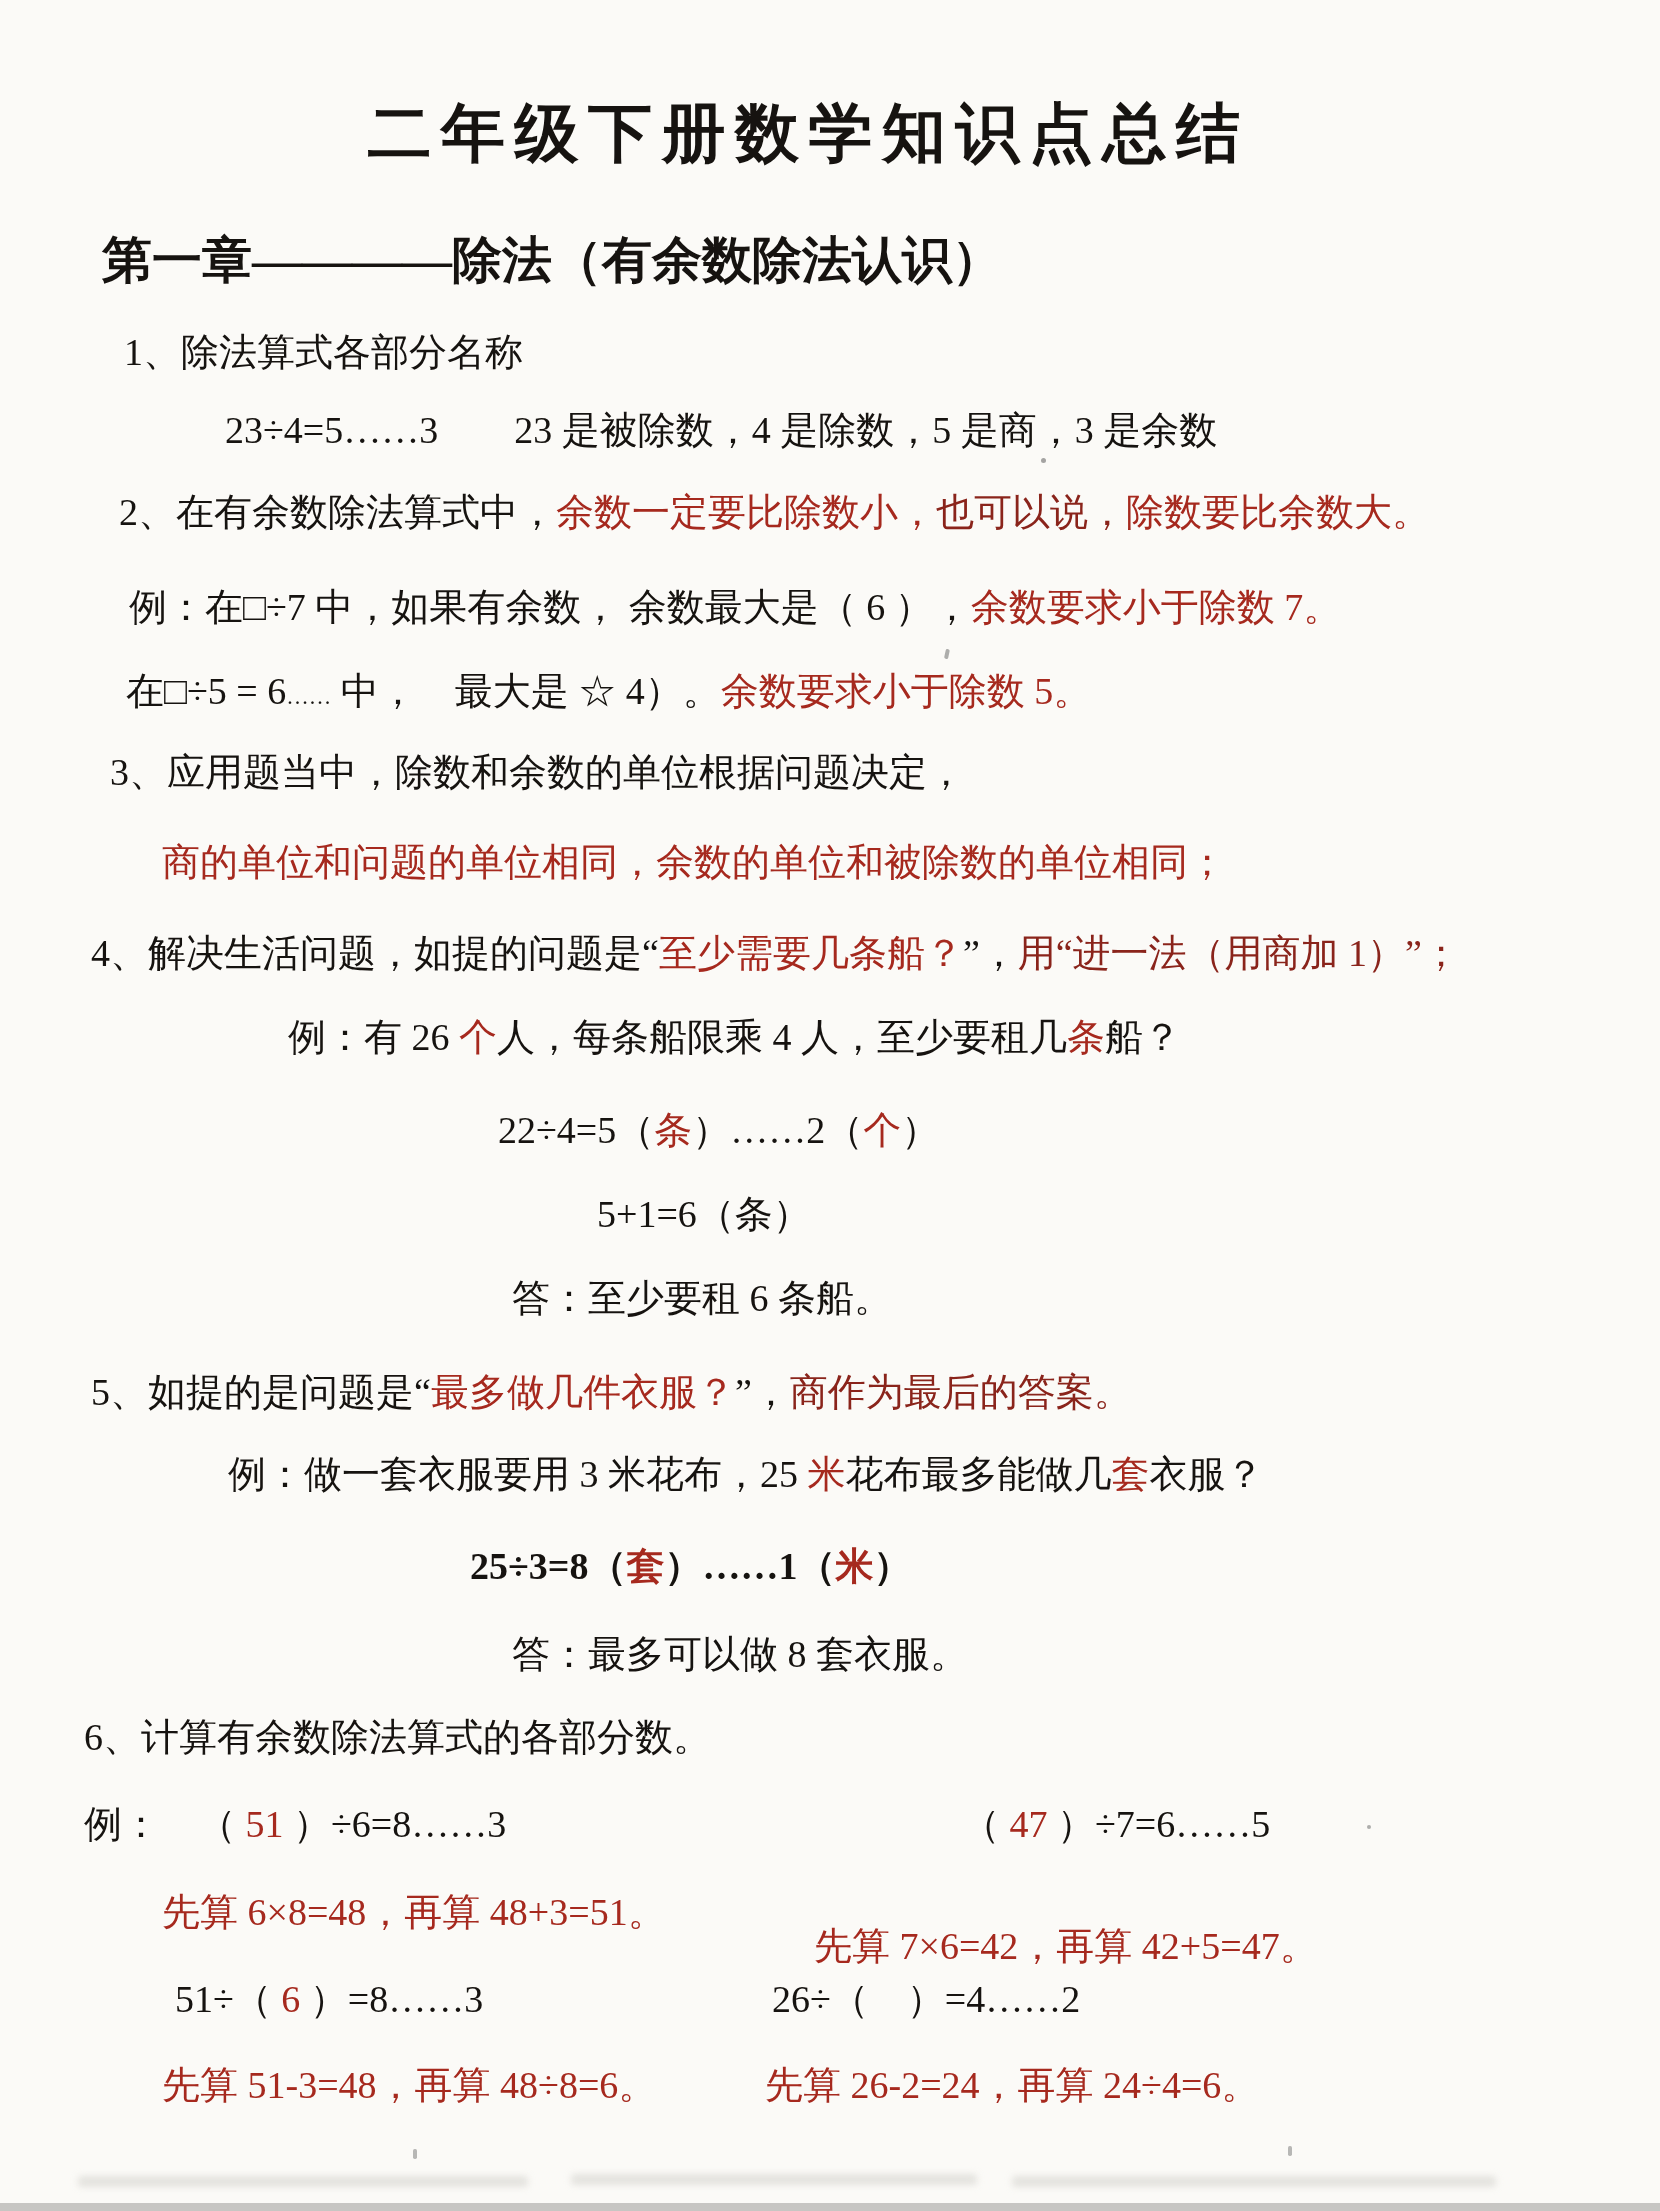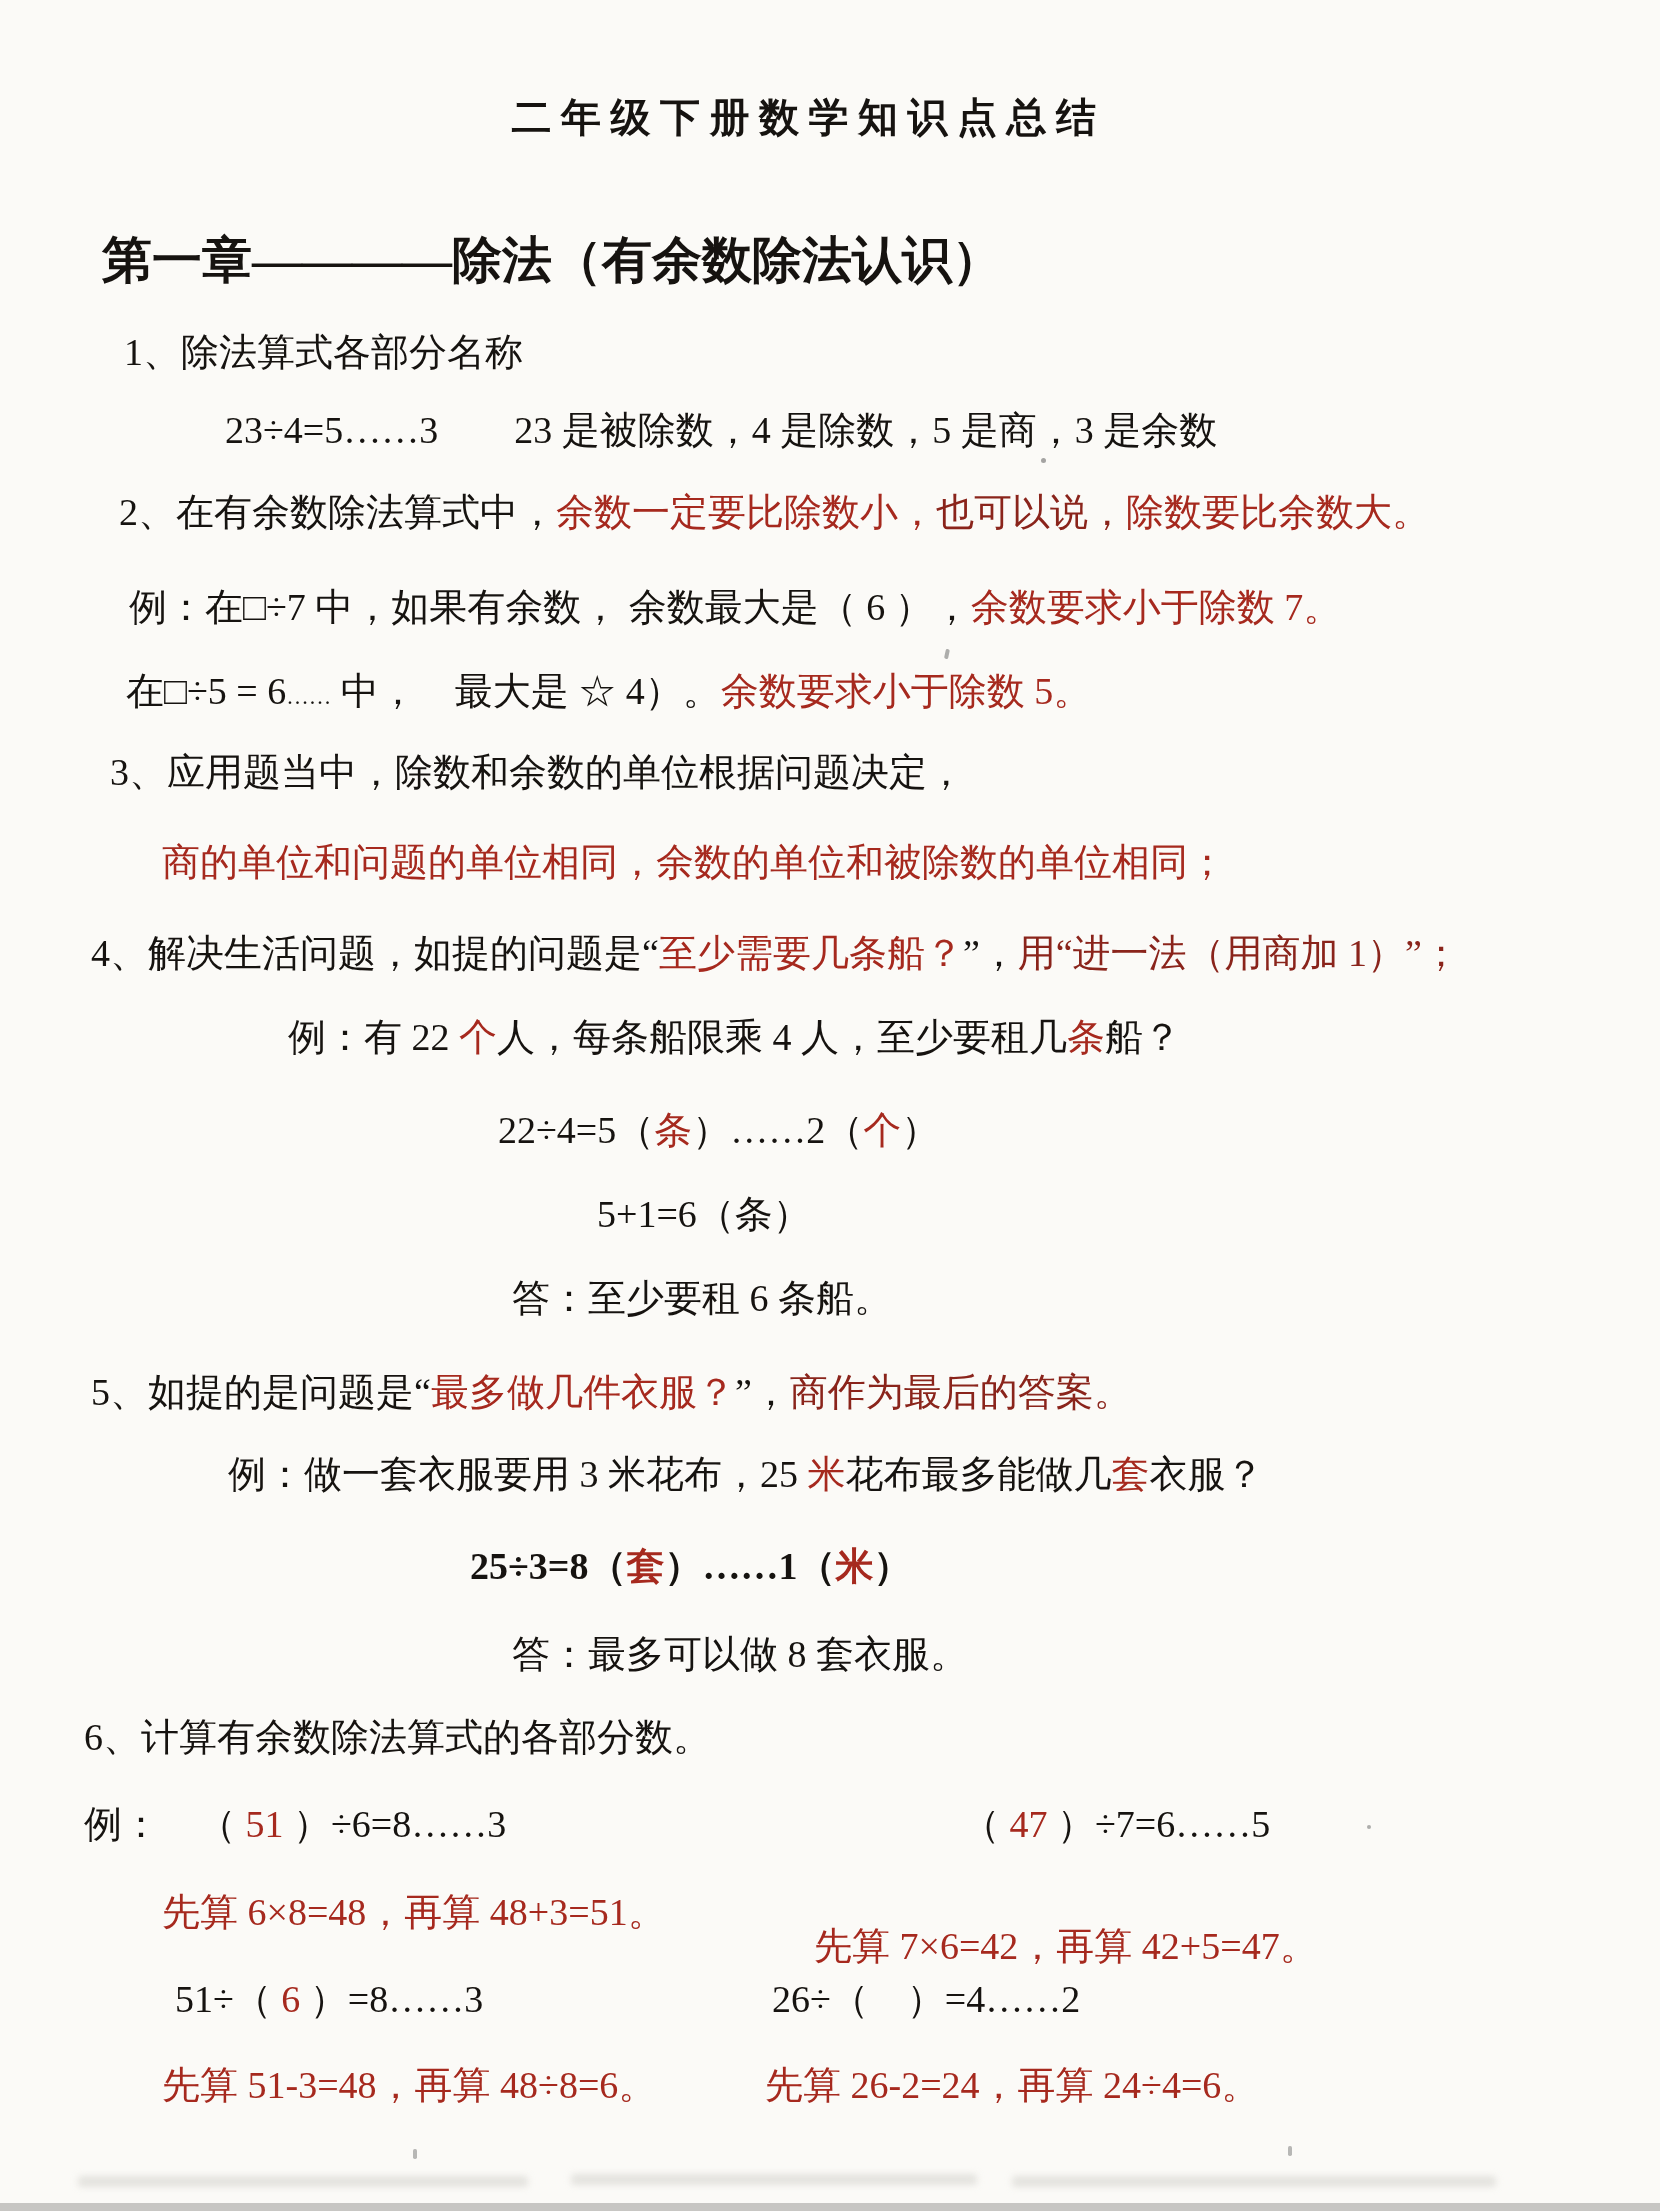--- a/index.html
+++ b/index.html
@@ -18,21 +18,21 @@
     overflow:hidden;
     font-family:"Liberation Serif","DejaVu Serif",serif;
     color:var(--ink);
   }
   .title{
     position:absolute;
     top:90px;
     left:0;
     width:1617px;
     text-align:center;
-    font-size:40px;
+    font-size:64px;
     font-weight:bold;
     letter-spacing:9.5px;
     white-space:nowrap;
   }
   .chapter{
     position:absolute;
     top:227px;
     left:102px;
     font-size:50px;
     font-weight:bold;
@@ -81,21 +81,21 @@
 
   <div id="lines">
       <div class="line" style="left: 124px; top: 331px;"><span class="run c-k">1、除法算式各部分名称</span></div>
       <div class="line" style="left: 225px; top: 409px;"><span class="run c-k">23÷4=5……3</span><span class="run c-k">　　</span><span class="run c-k">23 是被除数，4 是除数，5 是商，3 是余数</span></div>
       <div class="line" style="left: 119px; top: 491px;"><span class="run c-k">2、在有余数除法算式中，</span><span class="run c-r">余数一定要比除数小，</span><span class="run c-r2">也可以说，</span><span class="run c-r">除数要比余数大。</span></div>
       <div class="line" style="left: 129px; top: 586px;"><span class="run c-k">例：在□÷7 中，如果有余数， </span><span class="run c-k">余数最大是（ 6 ），</span><span class="run c-r">余数要求小于除数 7。</span></div>
       <div class="line" style="left: 126px; top: 670px;"><span class="run c-k">在□÷5 = 6</span><span class="run c-k" style="font-size: 22.5px;">……</span><span class="run c-k"> 中，</span><span class="run c-k">　</span><span class="run c-k">最大是 ☆ 4）。</span><span class="run c-r">余数要求小于除数 5。</span></div>
       <div class="line" style="left: 110px; top: 751px;"><span class="run c-k">3、应用题当中，除数和余数的单位根据问题决定，</span></div>
       <div class="line" style="left: 162px; top: 841px;"><span class="run c-r">商的单位和问题的单位相同，</span><span class="run c-r">余数的单位和被除数的单位相同；</span></div>
       <div class="line" style="left: 91px; top: 932px;"><span class="run c-k">4、解决生活问题，如提的问题是“</span><span class="run c-r">至少需要几条船？</span><span class="run c-k">”，</span><span class="run c-r2">用“进一法（用商加 1）”；</span></div>
-      <div class="line" style="left: 288px; top: 1016px;"><span class="run c-k">例：有 22 </span><span class="run c-r">个</span><span class="run c-k">人，每条船限乘 4 人，至少要租几</span><span class="run c-r">条</span><span class="run c-k">船？</span></div>
+      <div class="line" style="left: 288px; top: 1016px;"><span class="run c-k">例：有 26 </span><span class="run c-r">个</span><span class="run c-k">人，每条船限乘 4 人，至少要租几</span><span class="run c-r">条</span><span class="run c-k">船？</span></div>
       <div class="line" style="left: 498px; top: 1109px;"><span class="run c-k">22÷4=5（</span><span class="run c-r">条</span><span class="run c-k">）……2（</span><span class="run c-r">个</span><span class="run c-k">）</span></div>
       <div class="line" style="left: 597px; top: 1193px;"><span class="run c-k">5+1=6（条）</span></div>
       <div class="line" style="left: 512px; top: 1277px;"><span class="run c-k">答：至少要租 6 条船。</span></div>
       <div class="line" style="left: 91px; top: 1371px;"><span class="run c-k">5、如提的是问题是“</span><span class="run c-r">最多做几件衣服？</span><span class="run c-k">”，</span><span class="run c-r2">商作为最后的答案。</span></div>
       <div class="line" style="left: 228px; top: 1453px; font-family: Liberation Serif, serif;"><span class="run c-k">例：做一套衣服要用 3 米花布，25 </span><span class="run c-r">米</span><span class="run c-k">花布最多能做几</span><span class="run c-r">套</span><span class="run c-k">衣服？</span></div>
       <div class="line" style="left: 470px; top: 1545px; font-weight: bold;"><span class="run c-k">25÷3=8（</span><span class="run c-r">套</span><span class="run c-k">）……1（</span><span class="run c-r">米</span><span class="run c-k">）</span></div>
       <div class="line" style="left: 512px; top: 1633px;"><span class="run c-k">答：最多可以做 8 套衣服。</span></div>
       <div class="line" style="left: 84px; top: 1716px;"><span class="run c-k">6、计算有余数除法算式的各部分数。</span></div>
       <div class="line" style="left: 84px; top: 1803px;"><span class="run c-k">例：　（ </span><span class="run c-r">51</span><span class="run c-k"> ）÷6=8……3</span></div>
       <div class="line" style="left: 962px; top: 1803px;"><span class="run c-k">（ </span><span class="run c-r">47</span><span class="run c-k"> ）÷7=6……5</span></div>

